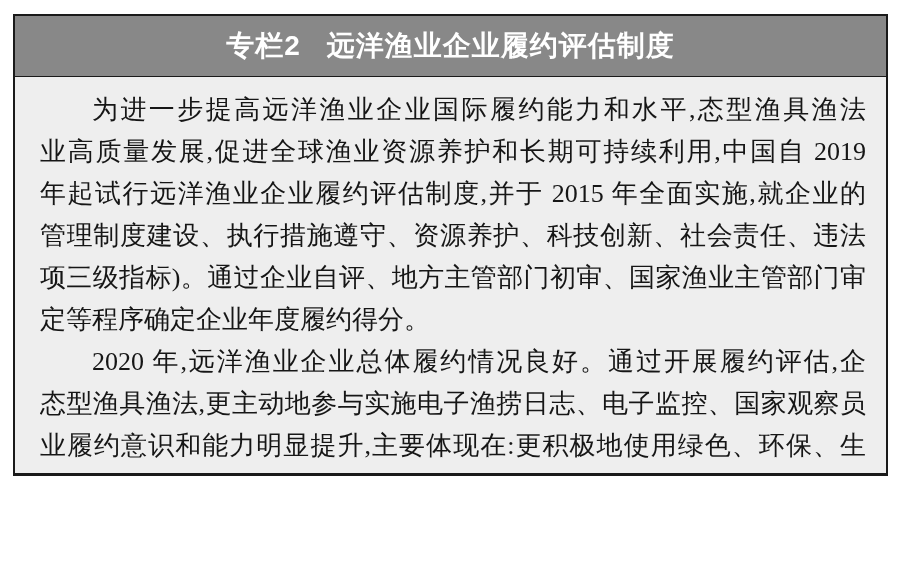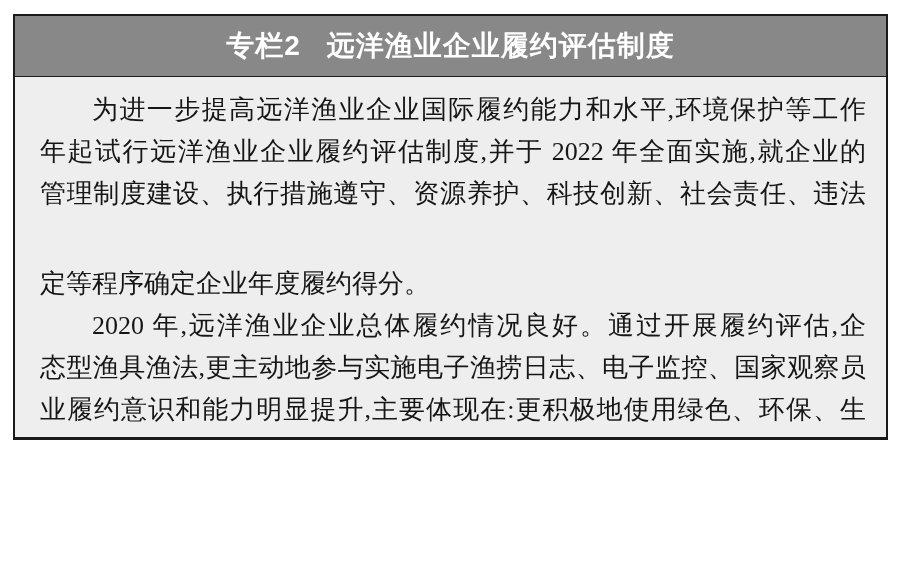--- a/index.html
+++ b/index.html
@@ -54,38 +54,39 @@
     text-align: justify;
     text-align-last: justify;
     height: 42px;
     overflow: hidden;
   }
   .line.first {
     text-indent: 2em;
   }
   .line.last {
     text-align-last: left;
-    margin-top: 48px;
   }
 </style>
 </head>
 <body>
 
 <div class="page">
   <div class="callout-box">
 
     <div class="box-header">
       <span class="box-label">专栏2</span><span class="box-title">远洋渔业企业履约评估制度</span>
     </div>
 
     <div class="box-body">
       <div class="para">
-        <div class="line first">为进一步提高远洋渔业企业国际履约能力和水平,环境保护等工作</div>
-        <div class="line">年起试行远洋渔业企业履约评估制度,并于 2022 年全面实施,就企业的</div>
+        <div class="line first">为进一步提高远洋渔业企业国际履约能力和水平,态型渔具渔法</div>
+        <div class="line">业高质量发展,促进全球渔业资源养护和长期可持续利用,中国自 2019</div>
+        <div class="line">年起试行远洋渔业企业履约评估制度,并于 2015 年全面实施,就企业的</div>
         <div class="line">管理制度建设、执行措施遵守、资源养护、科技创新、社会责任、违法违规</div>
+        <div class="line">项三级指标)。通过企业自评、地方主管部门初审、国家渔业主管部门审</div>
         <div class="line last">定等程序确定企业年度履约得分。</div>
       </div>
       <div class="para">
         <div class="line first">2020 年,远洋渔业企业总体履约情况良好。通过开展履约评估,企</div>
         <div class="line">态型渔具渔法,更主动地参与实施电子渔捞日志、电子监控、国家观察员</div>
         <div class="line">业履约意识和能力明显提升,主要体现在:更积极地使用绿色、环保、生</div>
       </div>
     </div>
 
   </div>

